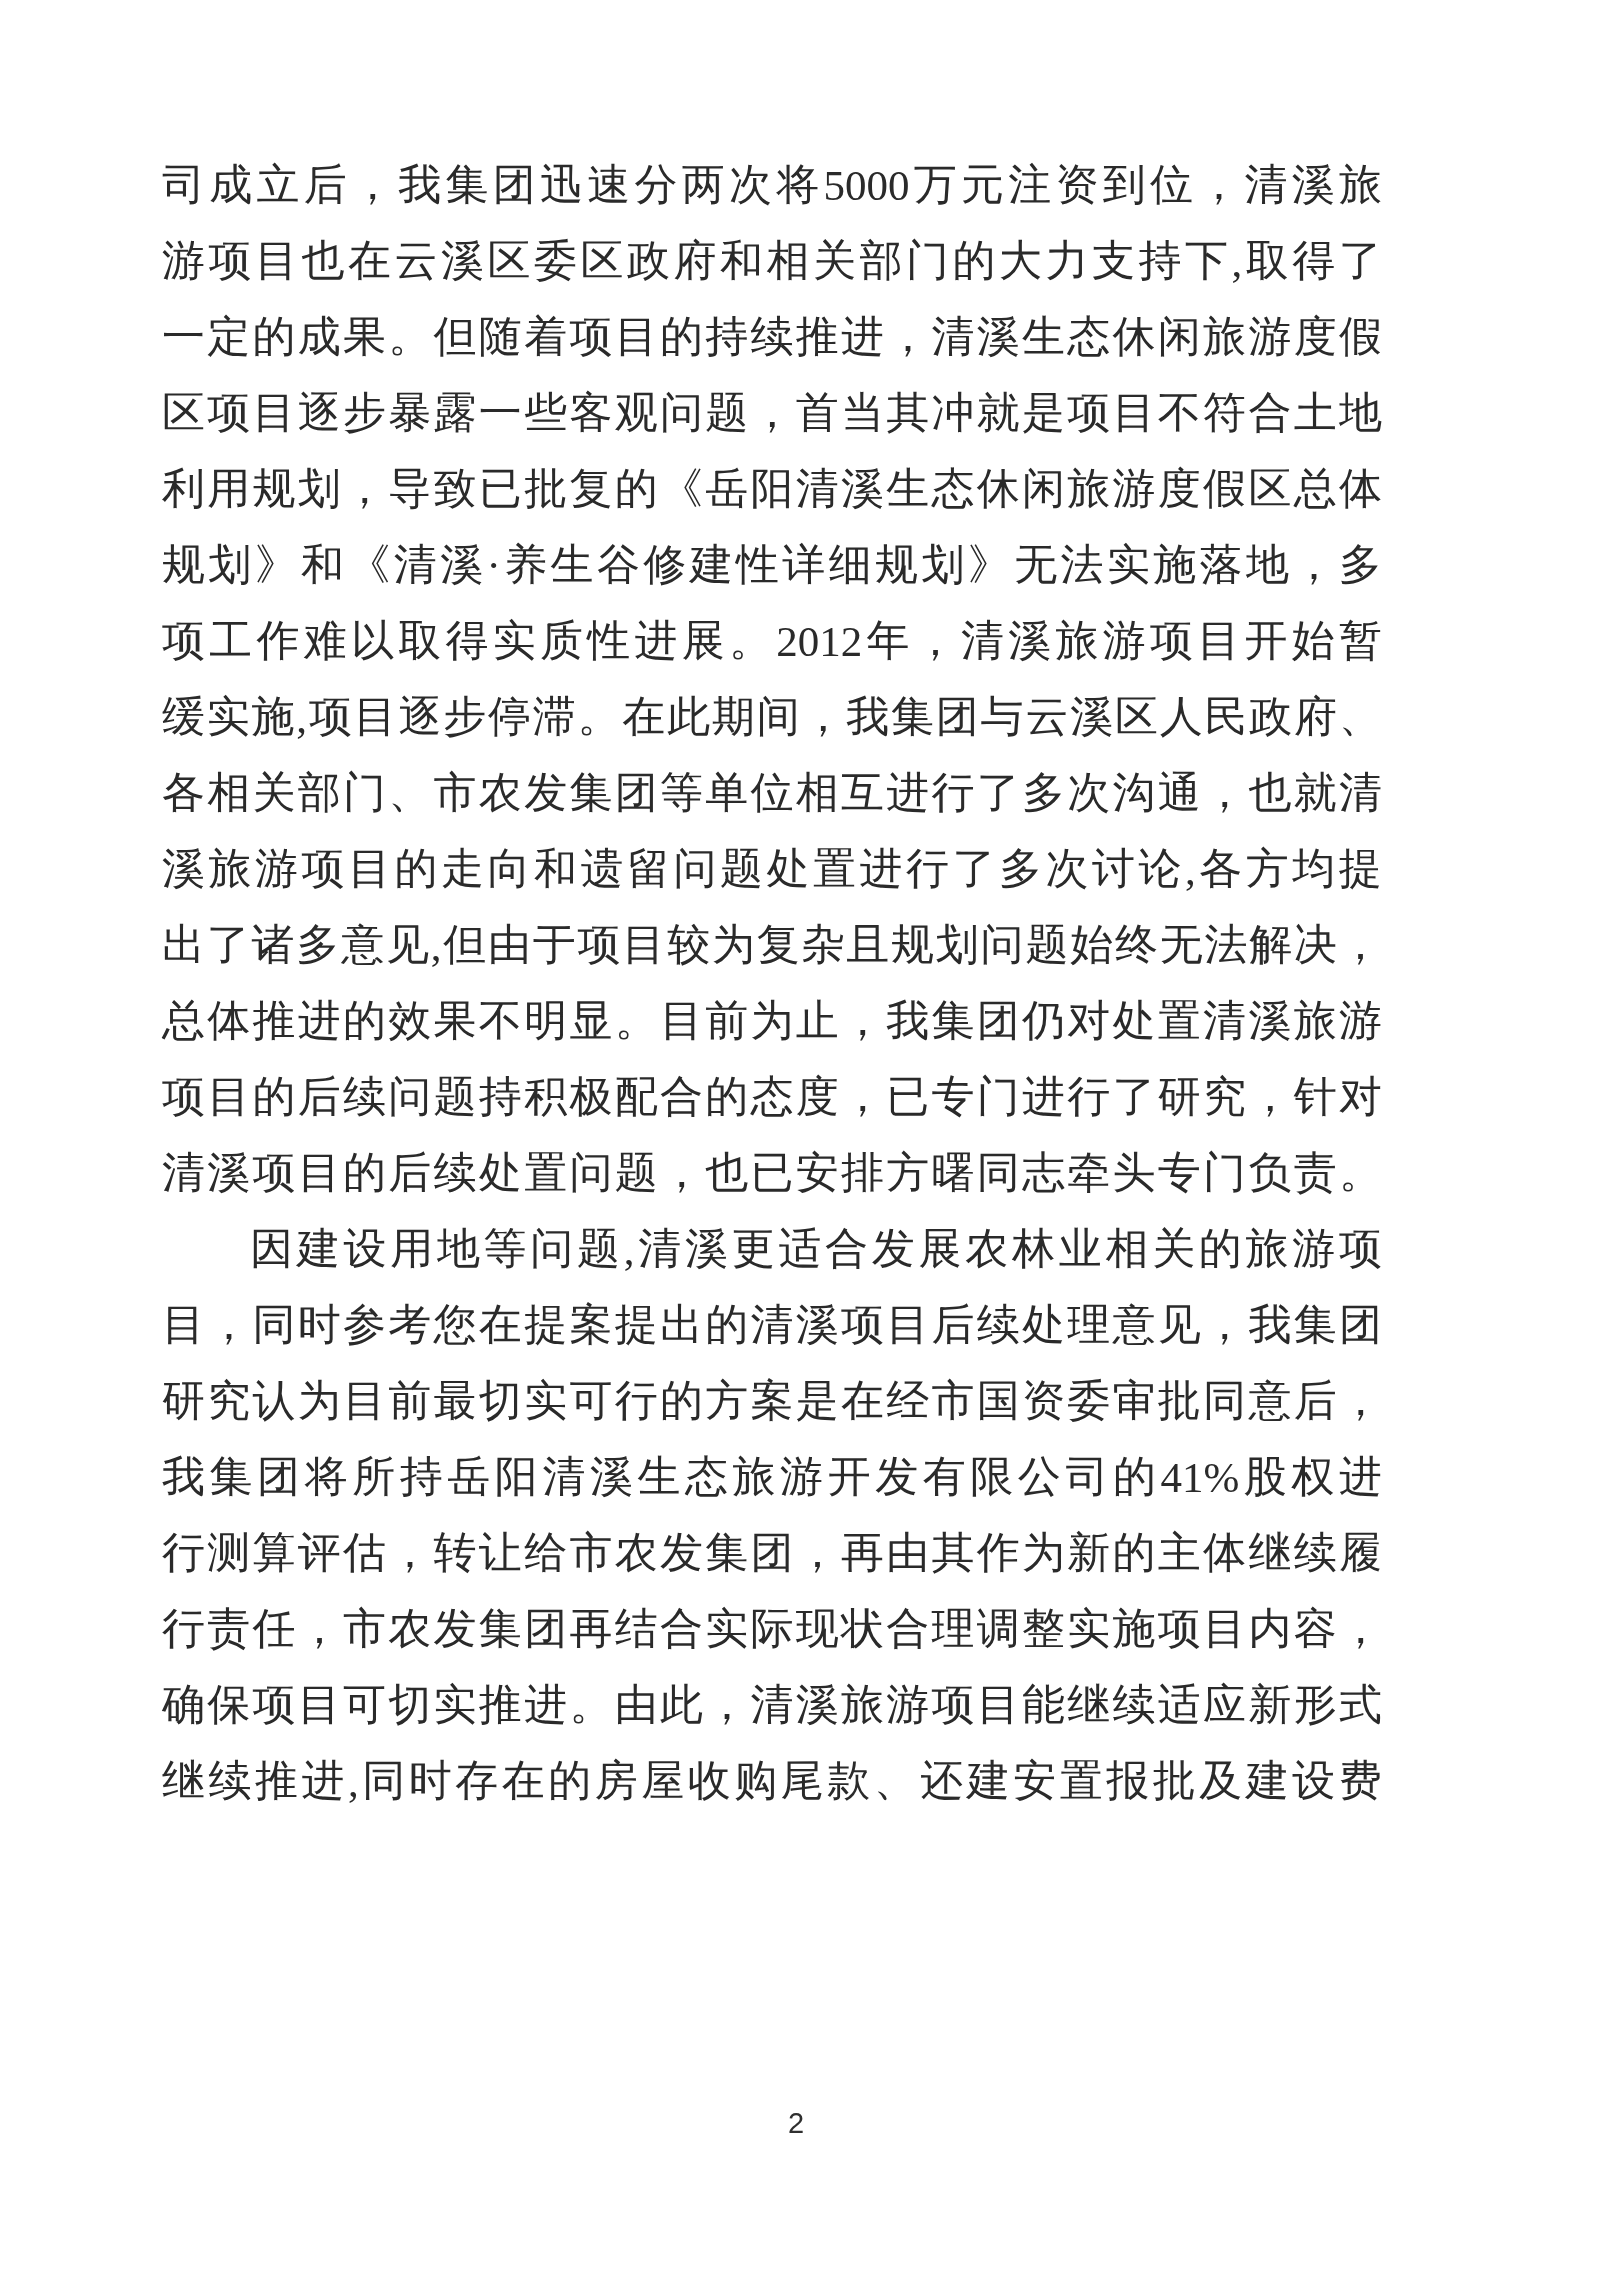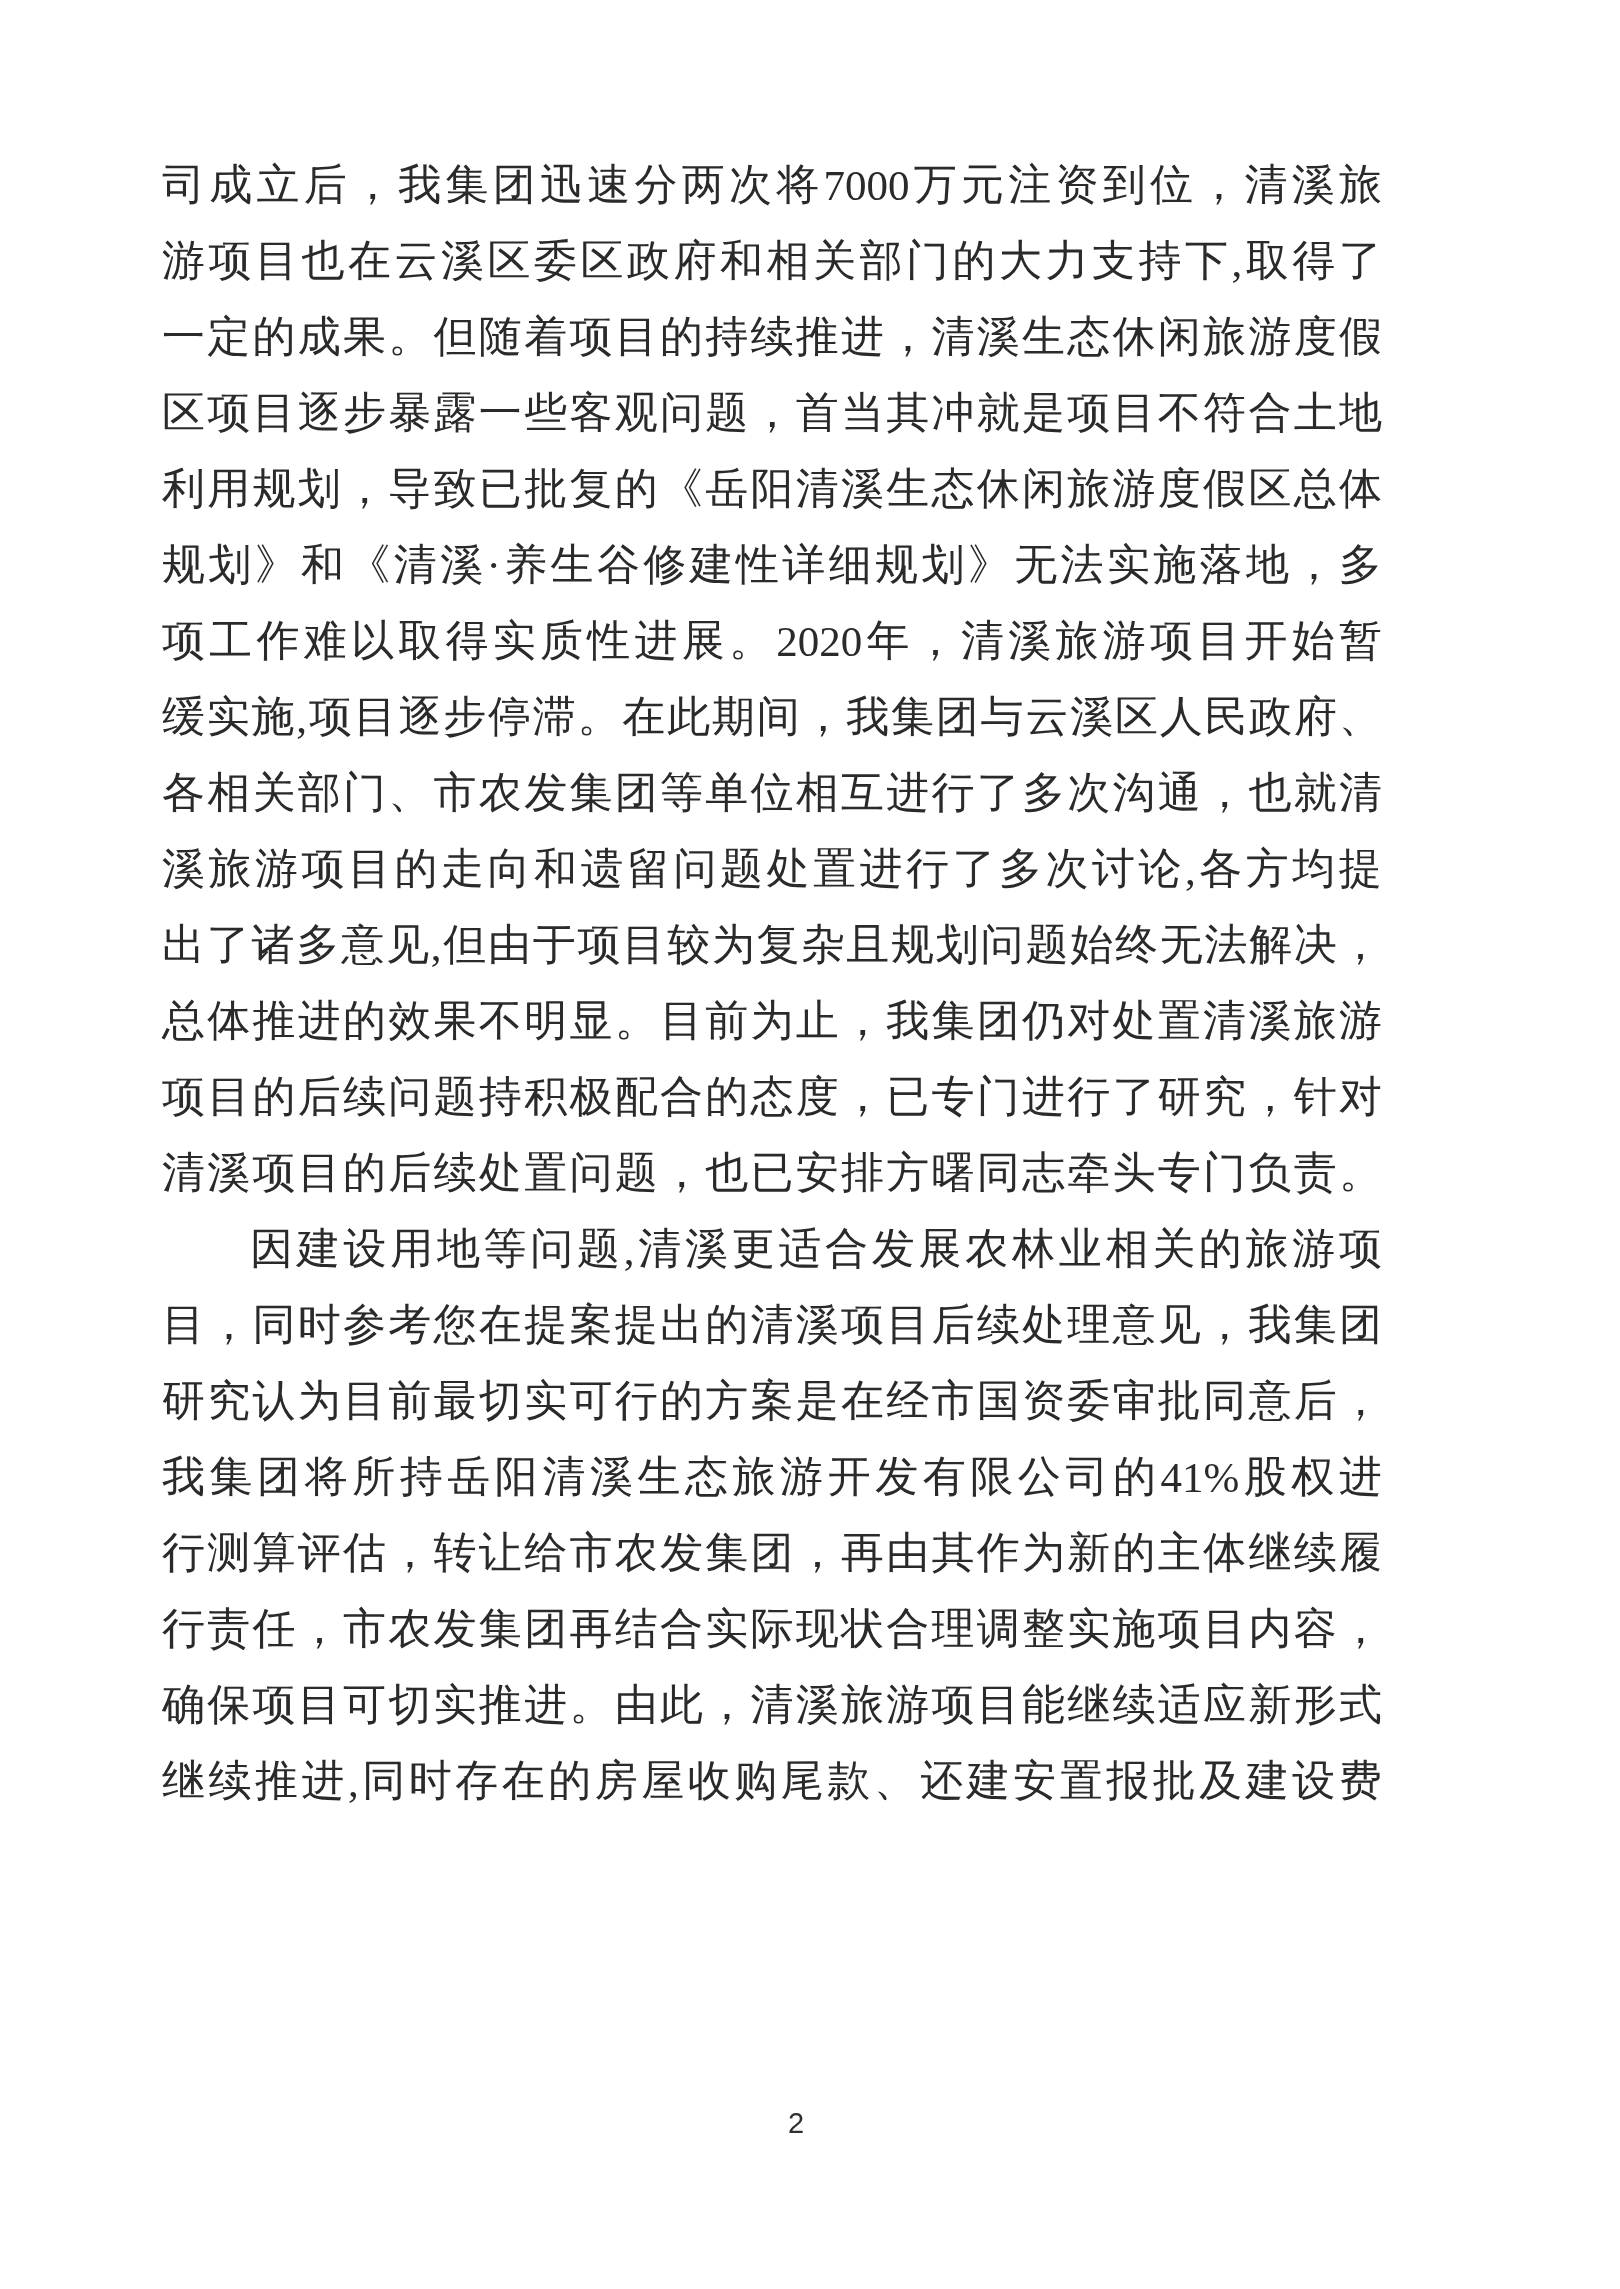--- a/index.html
+++ b/index.html
@@ -54,27 +54,27 @@
     font-size: 29px;
     color: #2f2f2f;
     font-family: "Liberation Sans", sans-serif;
   }
 </style>
 </head>
 <body>
 
 <div class="scan-page">
   <div class="text-block">
-    <div class="jline"><span>司</span><span>成</span><span>立</span><span>后</span><span>，</span><span>我</span><span>集</span><span>团</span><span>迅</span><span>速</span><span>分</span><span>两</span><span>次</span><span>将</span><span>7000</span><span>万</span><span>元</span><span>注</span><span>资</span><span>到</span><span>位</span><span>，</span><span>清</span><span>溪</span><span>旅</span></div>
+    <div class="jline"><span>司</span><span>成</span><span>立</span><span>后</span><span>，</span><span>我</span><span>集</span><span>团</span><span>迅</span><span>速</span><span>分</span><span>两</span><span>次</span><span>将</span><span>5000</span><span>万</span><span>元</span><span>注</span><span>资</span><span>到</span><span>位</span><span>，</span><span>清</span><span>溪</span><span>旅</span></div>
     <div class="jline"><span>游</span><span>项</span><span>目</span><span>也</span><span>在</span><span>云</span><span>溪</span><span>区</span><span>委</span><span>区</span><span>政</span><span>府</span><span>和</span><span>相</span><span>关</span><span>部</span><span>门</span><span>的</span><span>大</span><span>力</span><span>支</span><span>持</span><span>下</span><span>,</span><span>取</span><span>得</span><span>了</span></div>
     <div class="jline"><span>一</span><span>定</span><span>的</span><span>成</span><span>果</span><span>。</span><span>但</span><span>随</span><span>着</span><span>项</span><span>目</span><span>的</span><span>持</span><span>续</span><span>推</span><span>进</span><span>，</span><span>清</span><span>溪</span><span>生</span><span>态</span><span>休</span><span>闲</span><span>旅</span><span>游</span><span>度</span><span>假</span></div>
     <div class="jline"><span>区</span><span>项</span><span>目</span><span>逐</span><span>步</span><span>暴</span><span>露</span><span>一</span><span>些</span><span>客</span><span>观</span><span>问</span><span>题</span><span>，</span><span>首</span><span>当</span><span>其</span><span>冲</span><span>就</span><span>是</span><span>项</span><span>目</span><span>不</span><span>符</span><span>合</span><span>土</span><span>地</span></div>
     <div class="jline"><span>利</span><span>用</span><span>规</span><span>划</span><span>，</span><span>导</span><span>致</span><span>已</span><span>批</span><span>复</span><span>的</span><span>《</span><span>岳</span><span>阳</span><span>清</span><span>溪</span><span>生</span><span>态</span><span>休</span><span>闲</span><span>旅</span><span>游</span><span>度</span><span>假</span><span>区</span><span>总</span><span>体</span></div>
     <div class="jline"><span>规</span><span>划</span><span>》</span><span>和</span><span>《</span><span>清</span><span>溪</span><span>·</span><span>养</span><span>生</span><span>谷</span><span>修</span><span>建</span><span>性</span><span>详</span><span>细</span><span>规</span><span>划</span><span>》</span><span>无</span><span>法</span><span>实</span><span>施</span><span>落</span><span>地</span><span>，</span><span>多</span></div>
-    <div class="jline"><span>项</span><span>工</span><span>作</span><span>难</span><span>以</span><span>取</span><span>得</span><span>实</span><span>质</span><span>性</span><span>进</span><span>展</span><span>。</span><span>2020</span><span>年</span><span>，</span><span>清</span><span>溪</span><span>旅</span><span>游</span><span>项</span><span>目</span><span>开</span><span>始</span><span>暂</span></div>
+    <div class="jline"><span>项</span><span>工</span><span>作</span><span>难</span><span>以</span><span>取</span><span>得</span><span>实</span><span>质</span><span>性</span><span>进</span><span>展</span><span>。</span><span>2012</span><span>年</span><span>，</span><span>清</span><span>溪</span><span>旅</span><span>游</span><span>项</span><span>目</span><span>开</span><span>始</span><span>暂</span></div>
     <div class="jline"><span>缓</span><span>实</span><span>施</span><span>,</span><span>项</span><span>目</span><span>逐</span><span>步</span><span>停</span><span>滞</span><span>。</span><span>在</span><span>此</span><span>期</span><span>间</span><span>，</span><span>我</span><span>集</span><span>团</span><span>与</span><span>云</span><span>溪</span><span>区</span><span>人</span><span>民</span><span>政</span><span>府</span><span>、</span></div>
     <div class="jline"><span>各</span><span>相</span><span>关</span><span>部</span><span>门</span><span>、</span><span>市</span><span>农</span><span>发</span><span>集</span><span>团</span><span>等</span><span>单</span><span>位</span><span>相</span><span>互</span><span>进</span><span>行</span><span>了</span><span>多</span><span>次</span><span>沟</span><span>通</span><span>，</span><span>也</span><span>就</span><span>清</span></div>
     <div class="jline"><span>溪</span><span>旅</span><span>游</span><span>项</span><span>目</span><span>的</span><span>走</span><span>向</span><span>和</span><span>遗</span><span>留</span><span>问</span><span>题</span><span>处</span><span>置</span><span>进</span><span>行</span><span>了</span><span>多</span><span>次</span><span>讨</span><span>论</span><span>,</span><span>各</span><span>方</span><span>均</span><span>提</span></div>
     <div class="jline"><span>出</span><span>了</span><span>诸</span><span>多</span><span>意</span><span>见</span><span>,</span><span>但</span><span>由</span><span>于</span><span>项</span><span>目</span><span>较</span><span>为</span><span>复</span><span>杂</span><span>且</span><span>规</span><span>划</span><span>问</span><span>题</span><span>始</span><span>终</span><span>无</span><span>法</span><span>解</span><span>决</span><span>，</span></div>
     <div class="jline"><span>总</span><span>体</span><span>推</span><span>进</span><span>的</span><span>效</span><span>果</span><span>不</span><span>明</span><span>显</span><span>。</span><span>目</span><span>前</span><span>为</span><span>止</span><span>，</span><span>我</span><span>集</span><span>团</span><span>仍</span><span>对</span><span>处</span><span>置</span><span>清</span><span>溪</span><span>旅</span><span>游</span></div>
     <div class="jline"><span>项</span><span>目</span><span>的</span><span>后</span><span>续</span><span>问</span><span>题</span><span>持</span><span>积</span><span>极</span><span>配</span><span>合</span><span>的</span><span>态</span><span>度</span><span>，</span><span>已</span><span>专</span><span>门</span><span>进</span><span>行</span><span>了</span><span>研</span><span>究</span><span>，</span><span>针</span><span>对</span></div>
     <div class="jline"><span>清</span><span>溪</span><span>项</span><span>目</span><span>的</span><span>后</span><span>续</span><span>处</span><span>置</span><span>问</span><span>题</span><span>，</span><span>也</span><span>已</span><span>安</span><span>排</span><span>方</span><span>曙</span><span>同</span><span>志</span><span>牵</span><span>头</span><span>专</span><span>门</span><span>负</span><span>责</span><span>。</span></div>
     <div class="jline indent"><span>因</span><span>建</span><span>设</span><span>用</span><span>地</span><span>等</span><span>问</span><span>题</span><span>,</span><span>清</span><span>溪</span><span>更</span><span>适</span><span>合</span><span>发</span><span>展</span><span>农</span><span>林</span><span>业</span><span>相</span><span>关</span><span>的</span><span>旅</span><span>游</span><span>项</span></div>
     <div class="jline"><span>目</span><span>，</span><span>同</span><span>时</span><span>参</span><span>考</span><span>您</span><span>在</span><span>提</span><span>案</span><span>提</span><span>出</span><span>的</span><span>清</span><span>溪</span><span>项</span><span>目</span><span>后</span><span>续</span><span>处</span><span>理</span><span>意</span><span>见</span><span>，</span><span>我</span><span>集</span><span>团</span></div>
     <div class="jline"><span>研</span><span>究</span><span>认</span><span>为</span><span>目</span><span>前</span><span>最</span><span>切</span><span>实</span><span>可</span><span>行</span><span>的</span><span>方</span><span>案</span><span>是</span><span>在</span><span>经</span><span>市</span><span>国</span><span>资</span><span>委</span><span>审</span><span>批</span><span>同</span><span>意</span><span>后</span><span>，</span></div>

